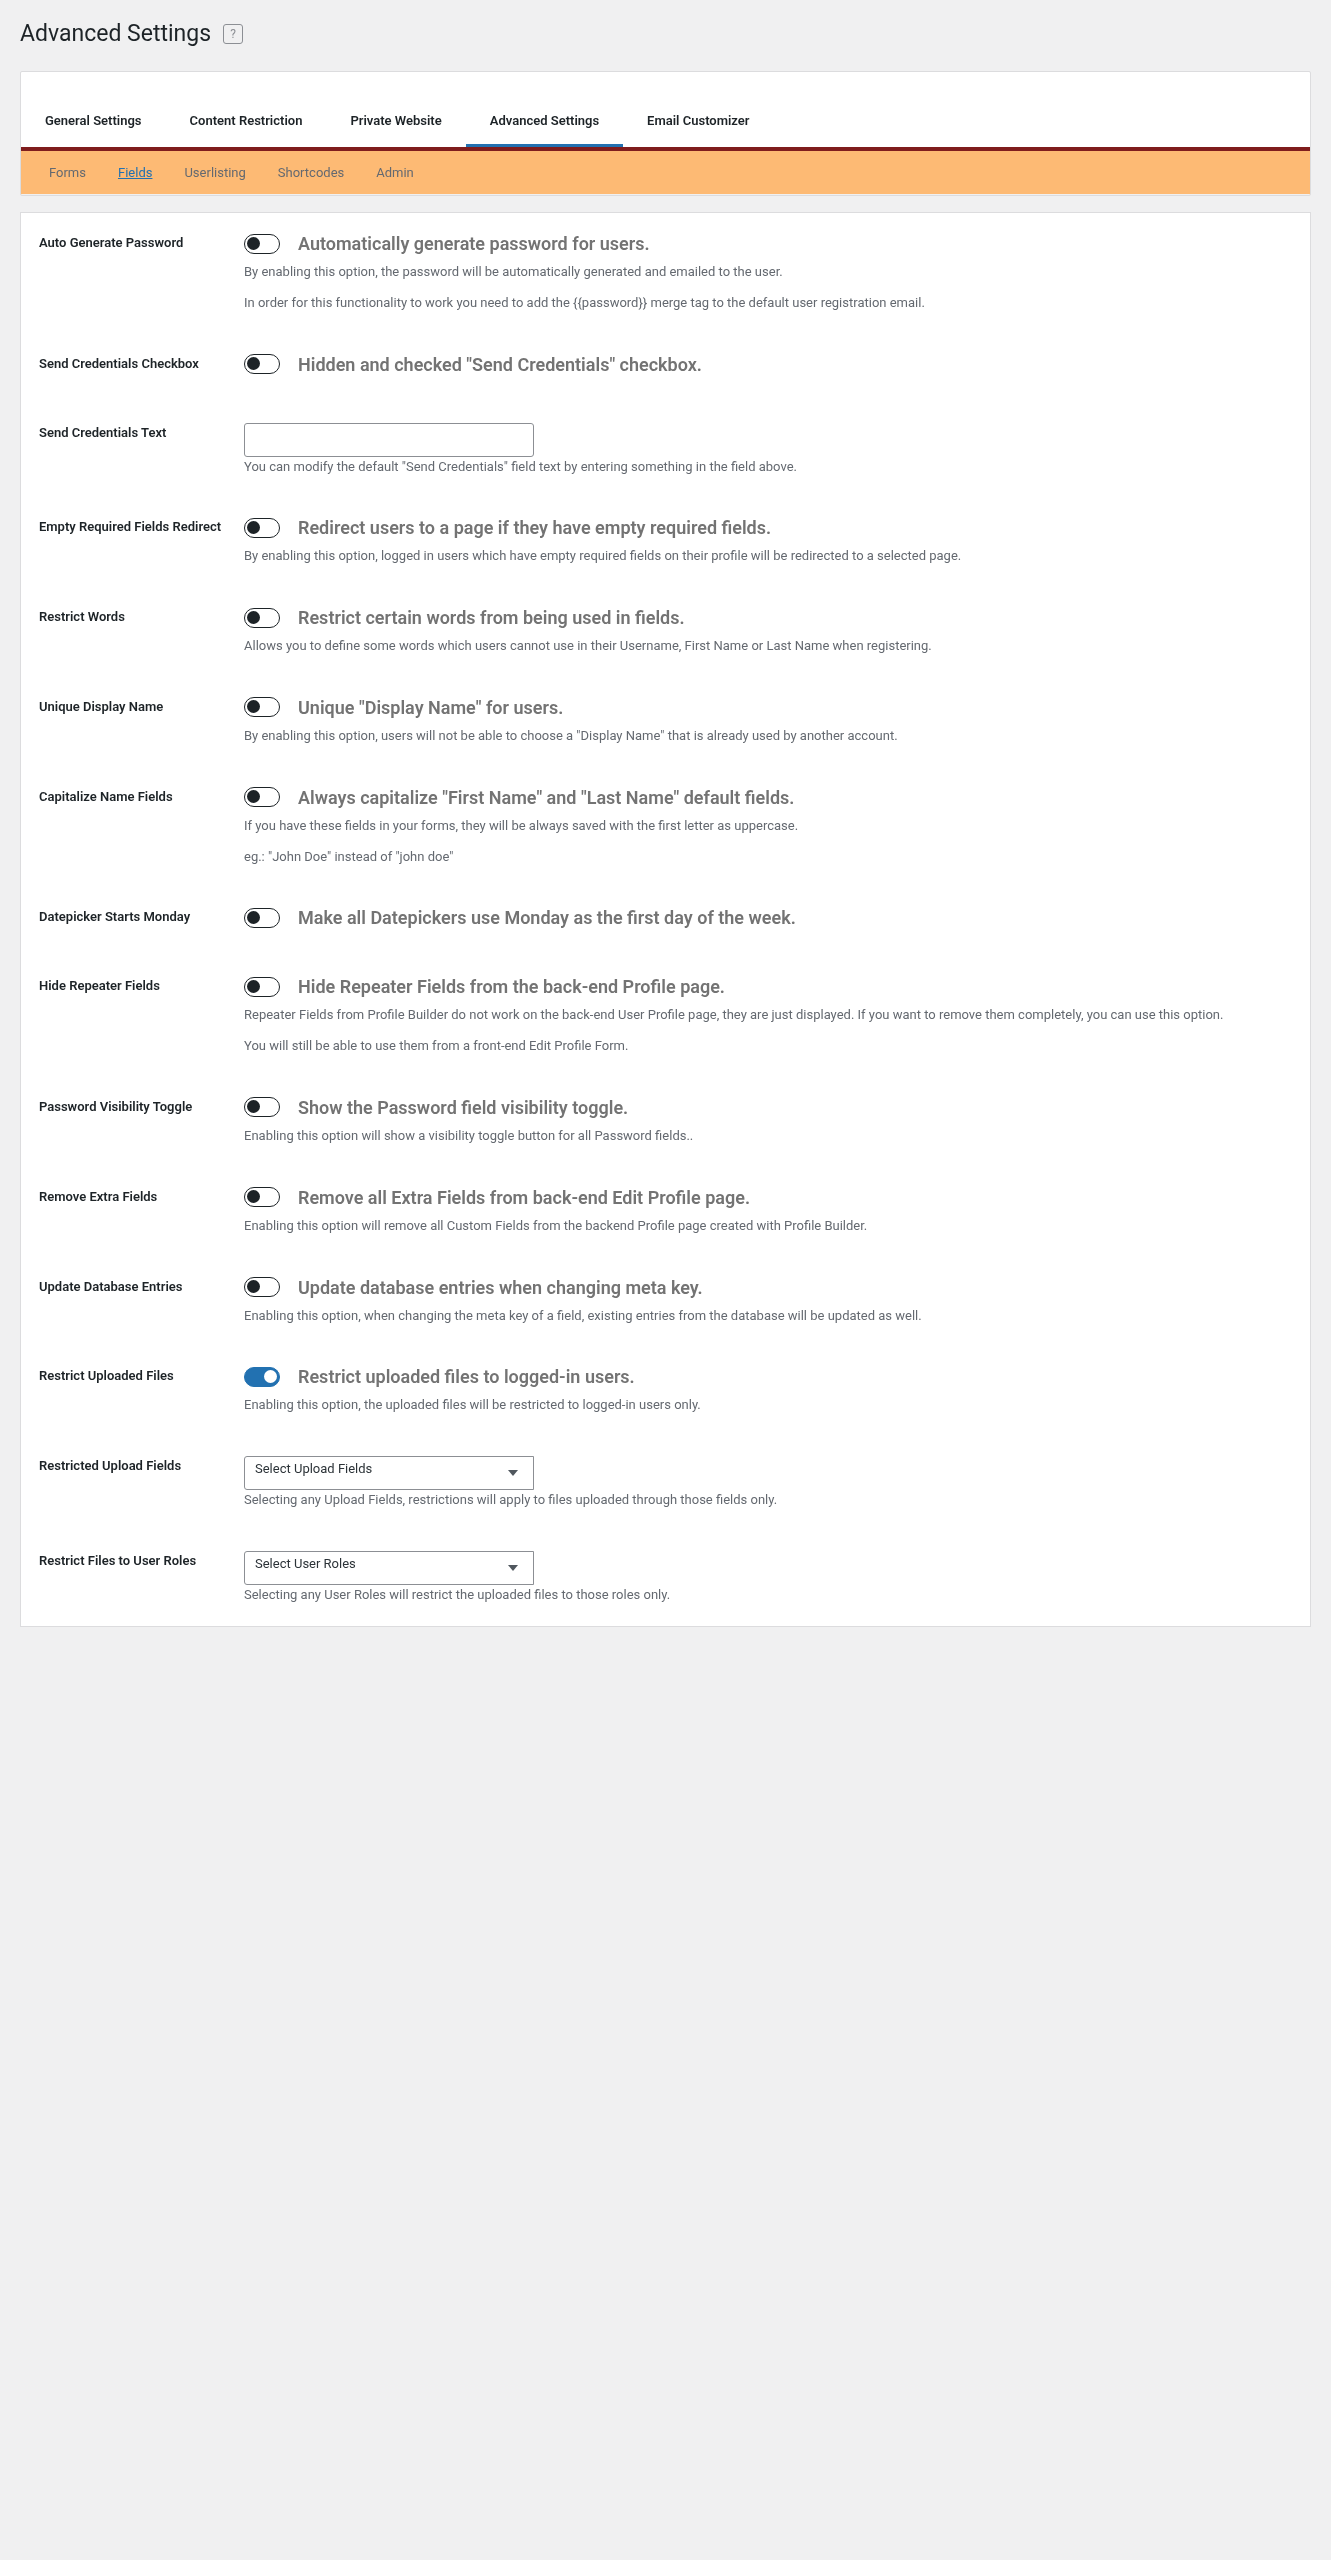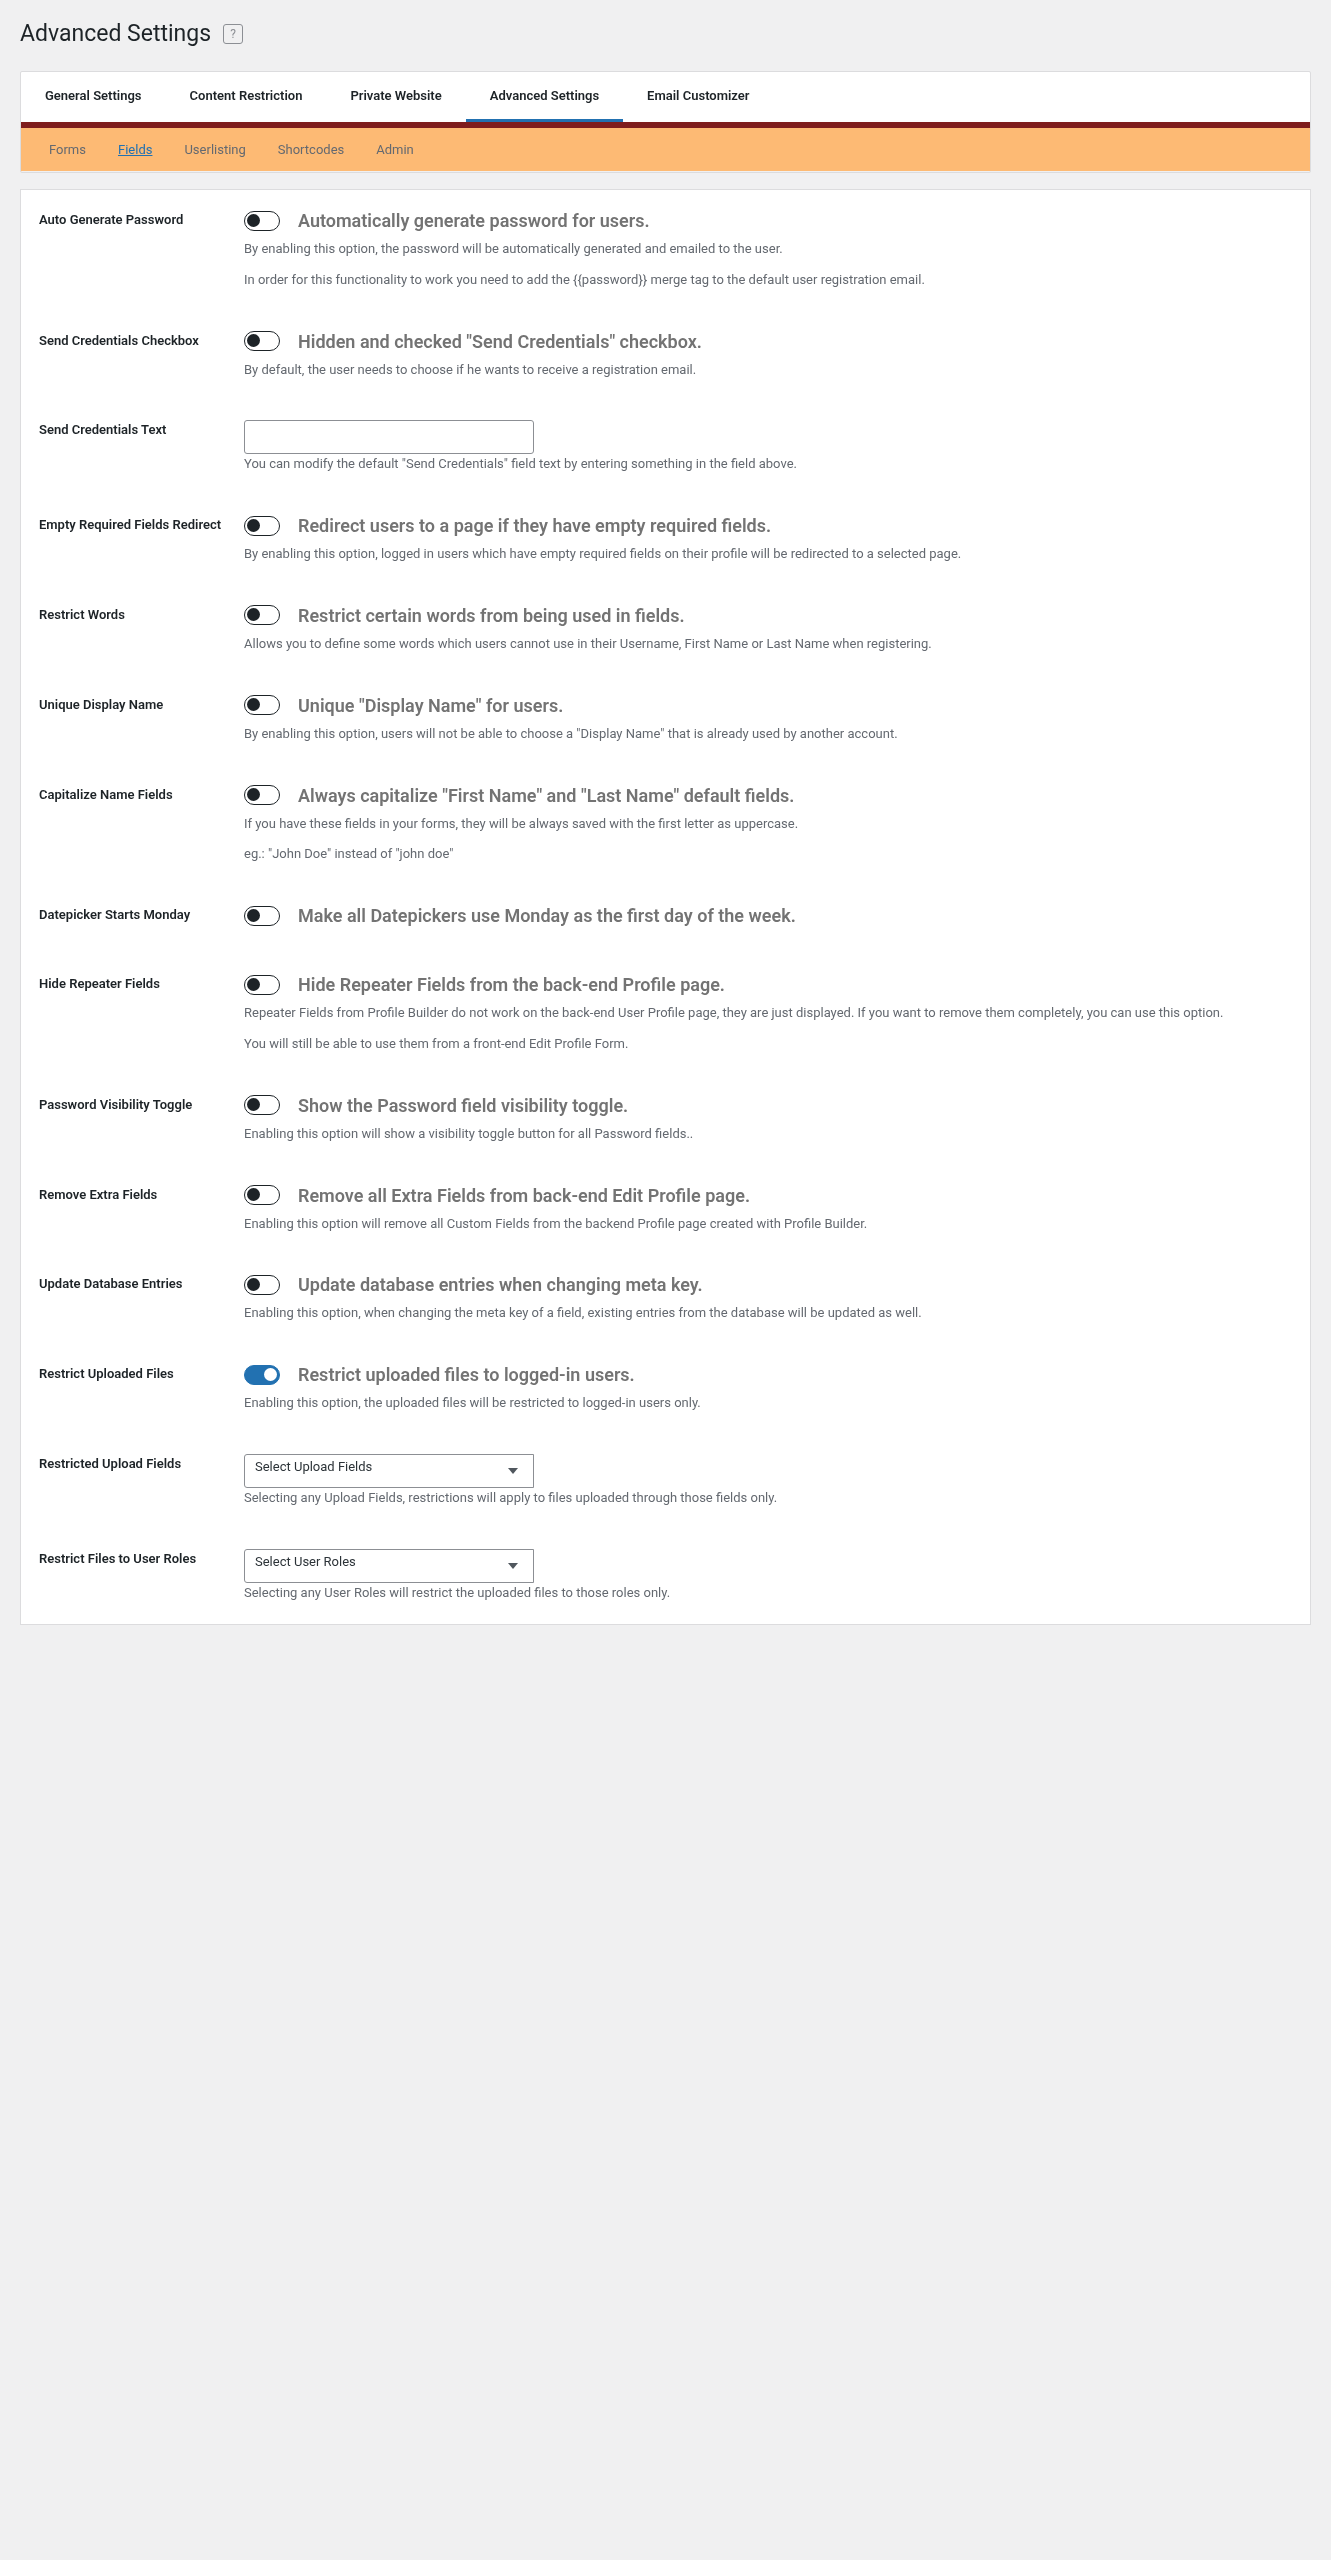--- a/index.html
+++ b/index.html
@@ -30,21 +30,22 @@
   font-size: 12px; color: #8c8f94;
 }
 .panel {
   background: #fff;
   border: 1px solid #dcdcde;
   border-radius: 2px;
   overflow: hidden;
 }
 .tabs {
   display: flex;
-  border-bottom: 6px solid #7f1d1d;
+  border-bottom: 4px solid #7f1d1d;
+  margin-top: 25px;
 }
 .tab {
   padding: 16px 24px;
   font-size: 13px;
   font-weight: 600;
   color: #1d2327;
   cursor: pointer;
   border-bottom: 3px solid transparent;
 }
 .tab.active {
@@ -232,21 +233,20 @@
         <p class="desc">In order for this functionality to work you need to add the {{password}} merge tag to the default user registration email.</p>
       </div>
     </div>
     <div class="row">
       <div class="row-label">Send Credentials Checkbox</div>
       <div class="row-body">
         <div class="control-line">
           <div class="toggle"></div>
           <span class="ctrl-label">Hidden and checked "Send Credentials" checkbox.</span>
         </div>
-        <p class="desc">By default, the user needs to choose if he wants to receive a registration email.</p>
       </div>
     </div>
     <div class="row">
       <div class="row-label">Send Credentials Text</div>
       <div class="row-body"><input type="text" class="text-input" style=""><p class="desc">You can modify the default "Send Credentials" field text by entering something in the field above.</p></div>
     </div>
     <div class="row">
       <div class="row-label">Empty Required Fields Redirect</div>
       <div class="row-body">
         <div class="control-line">

